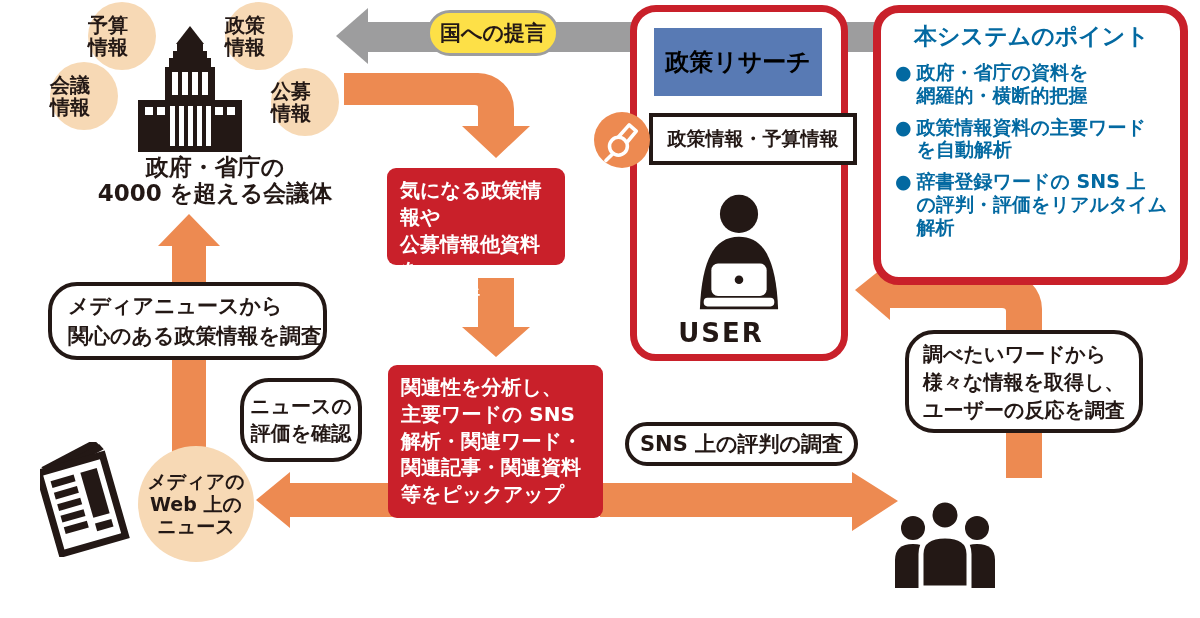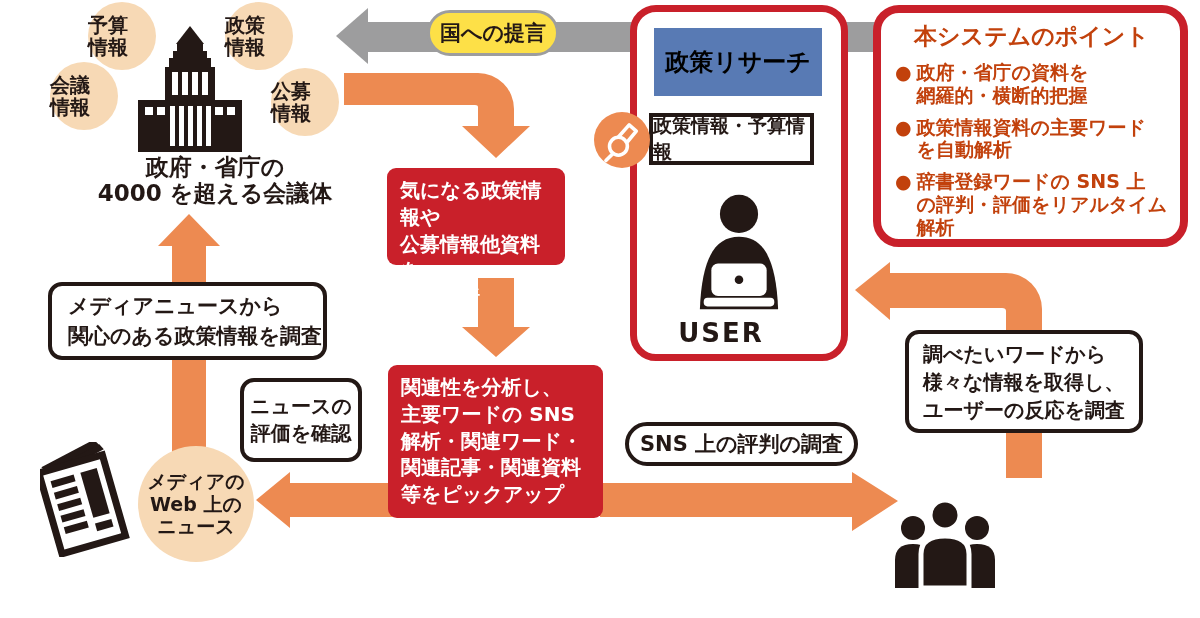--- a/index.html
+++ b/index.html
@@ -21,21 +21,21 @@
     width: 68px; height: 68px; border-radius: 50%;
     background: #f7d9b5; display: flex; align-items: center; justify-content: flex-start;
     text-align: center; font-size: 20px; line-height: 1.12;
   }
   .peach-circle {
     border-radius: 50%; background: #f7d9b5;
     display: flex; align-items: center; justify-content: center;
     text-align: center;
   }
   .bubble {
-    background: #fff; border: 4px solid #231815; border-radius: 14px;
+    background: #fff; border: 4px solid #231815; border-radius: 29px;
     display: flex; align-items: center;
   }
   .red-box {
     background: #c9202a; border-radius: 9px; color: #fff;
     font-size: 20px; line-height: 1.34; padding: 9px 13px;
   }
   .panel {
     background: #fff; border: 7px solid #c9202a; border-radius: 26px;
   }
 
@@ -56,35 +56,35 @@
   }
 
   
   #user-panel { left: 630px; top: 5px; width: 218px; height: 356px; }
   #user-panel-header {
     position: absolute; left: 17px; top: 16px; width: 168px; height: 68px;
     background: #587ab4; color: #000000; font-size: 24px;
     display: flex; align-items: center; justify-content: center;
   }
   #user-panel-doc {
-    position: absolute; left: 12px; top: 101px; width: 165px; height: 52px;
+    position: absolute; left: 12px; top: 101px; width: 208px; height: 52px;
     background: #fff; border: 4px solid #231815; font-size: 19px;
     display: flex; align-items: center; justify-content: center;
   }
   #user-person-icon { position: absolute; left: 40px; top: 178px; width: 124px; height: 126px; }
   #user-label { position: absolute; left: 0; top: 306px; width: 168px; text-align: center;
                 font-size: 26px; letter-spacing: 2px; }
   #pointer-badge {
     left: 594px; top: 112px; width: 56px; height: 56px; border-radius: 50%;
     background: #ed8a51; z-index: 4; display: flex; align-items: center; justify-content: center;
   }
 
   
-  #points-panel { left: 873px; top: 5px; width: 315px; height: 242px;
-                  border-width: 8px; color: #c2410c; padding: 8px 12px 0 14px; }
+  #points-panel { left: 873px; top: 5px; width: 315px; height: 280px;
+                  border-width: 8px; color: #0369a1; padding: 8px 12px 0 14px; }
   #points-title { text-align: center; font-size: 23px; margin-bottom: 9px; }
   .point-row { display: flex; gap: 5px; margin-bottom: 9px; }
   .point-marker { font-size: 19px; line-height: 1.2; }
   .point-text { font-size: 19px; line-height: 1.2; }
 
   
   #box-analyze { left: 387px; top: 168px; width: 178px; height: 97px; }
   #box-pickup  { left: 388px; top: 365px; width: 215px; height: 153px; }
 
   

